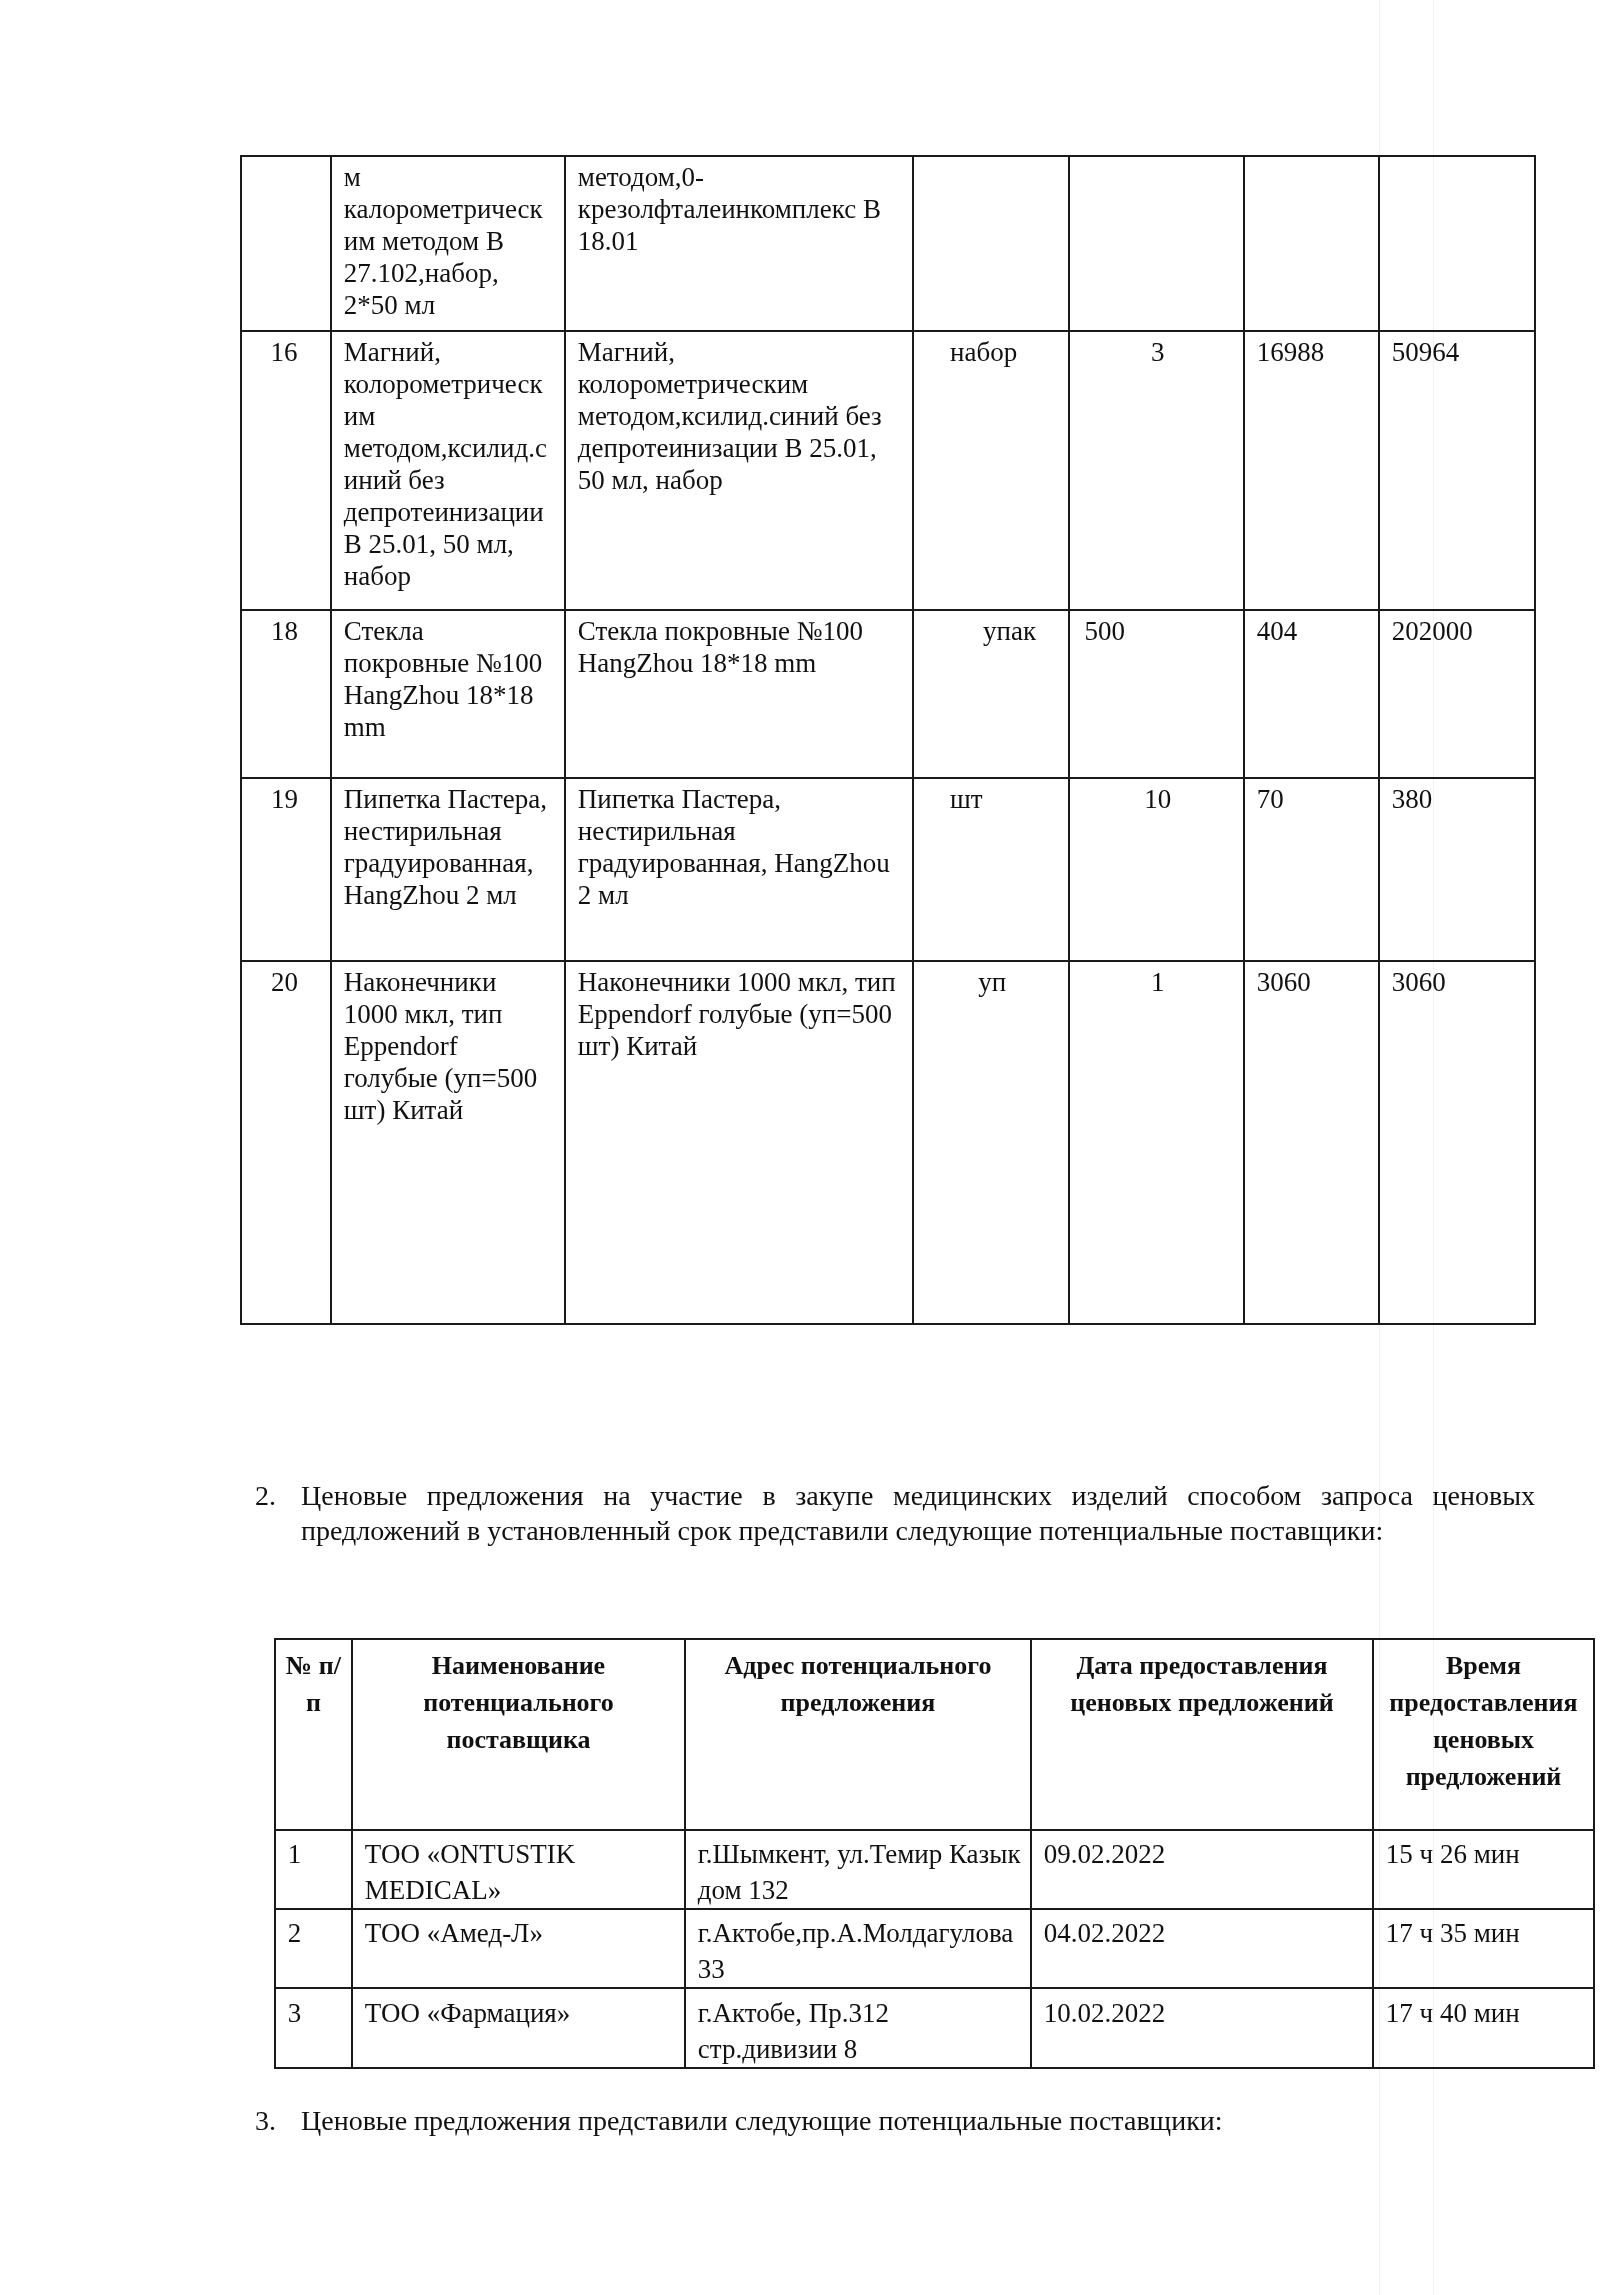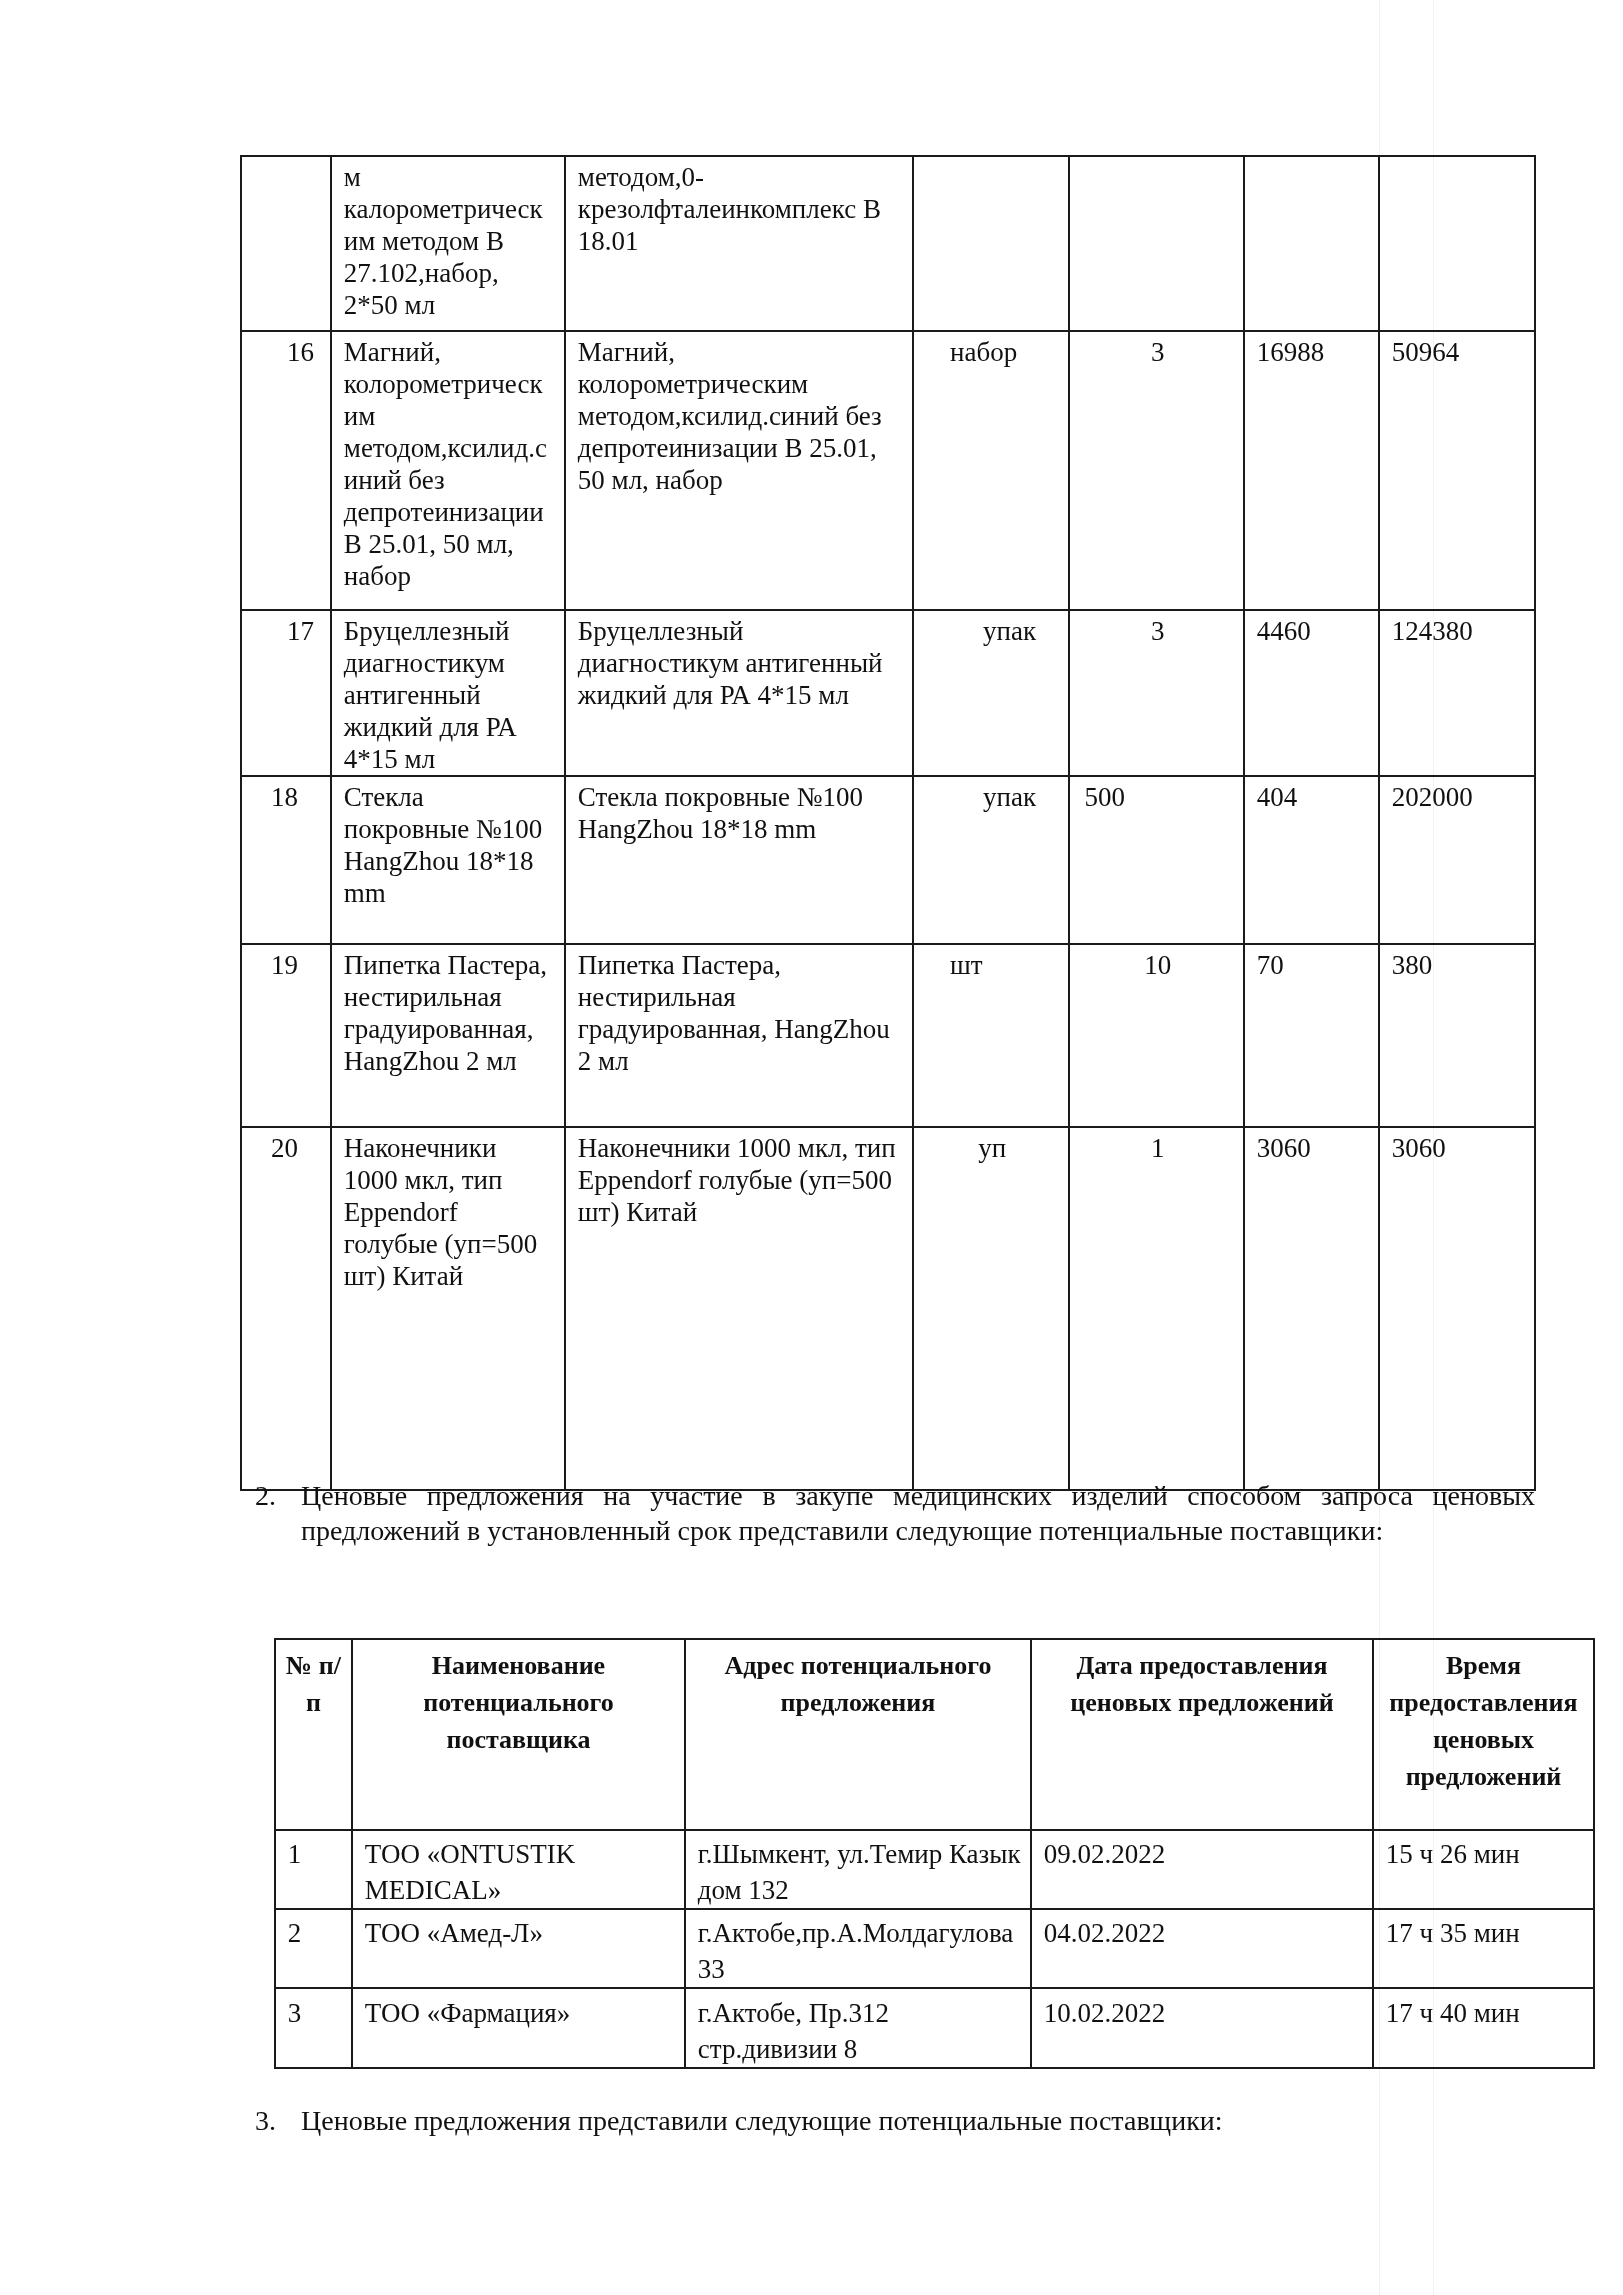--- a/index.html
+++ b/index.html
@@ -13,21 +13,21 @@
   td, th {
     border: 2px solid #1a1a1a;
     vertical-align: top;
     padding: 3.9px 9.2px 0 11.8px;
     font-size: 27px;
     line-height: 32px;
     font-weight: normal;
     word-wrap: break-word;
   }
   #items-table { left: 240px; top: 155px; width: 1294px; }
-  #items-table td.num-right { text-align: right; padding-right: 16px; }
+  #items-table td.num-right { text-align: center; padding-right: 16px; }
   #items-table td.num-left { text-align: left; padding-left: 29px; }
   #items-table td.center { text-align: center; }
   #items-table td.unit-left { text-align: left; padding-left: 36px; border-radius: 15px; }
   #items-table td.unit-mid { text-align: left; padding-left: 69px; }
   #items-table td.unit-center { text-align: center; }
   #items-table td.qty-left { text-align: left; padding-left: 14.4px; margin-top: 36px; }
 
   .para {
     position: absolute; font-size: 28px; line-height: 35px; text-align: justify;
   }
@@ -72,29 +72,20 @@
         <td></td>
       </tr>
       <tr style="height:279px">
         <td class="num-right">16</td>
         <td>Магний, колорометрическим методом,ксилид.синий без депротеинизации В 25.01, 50 мл, набор</td>
         <td>Магний, колорометрическим методом,ксилид.синий без депротеинизации В 25.01, 50 мл, набор</td>
         <td class="unit-left">набор</td>
         <td class="center">3</td>
         <td>16988</td>
         <td>50964</td>
-      </tr>
-      <tr style="height:164px">
-        <td class="num-right">17</td>
-        <td>Бруцеллезный диагностикум антигенный жидкий для РА 4*15 мл</td>
-        <td>Бруцеллезный диагностикум антигенный жидкий для РА 4*15 мл</td>
-        <td class="unit-mid">упак</td>
-        <td class="center">3</td>
-        <td>4460</td>
-        <td>124380</td>
       </tr>
       <tr style="height:168px">
         <td class="num-left">18</td>
         <td>Стекла покровные №100 HangZhou 18*18 mm</td>
         <td>Стекла покровные №100 HangZhou 18*18 mm</td>
         <td class="unit-mid">упак</td>
         <td class="qty-left">500</td>
         <td>404</td>
         <td>202000</td>
       </tr>

